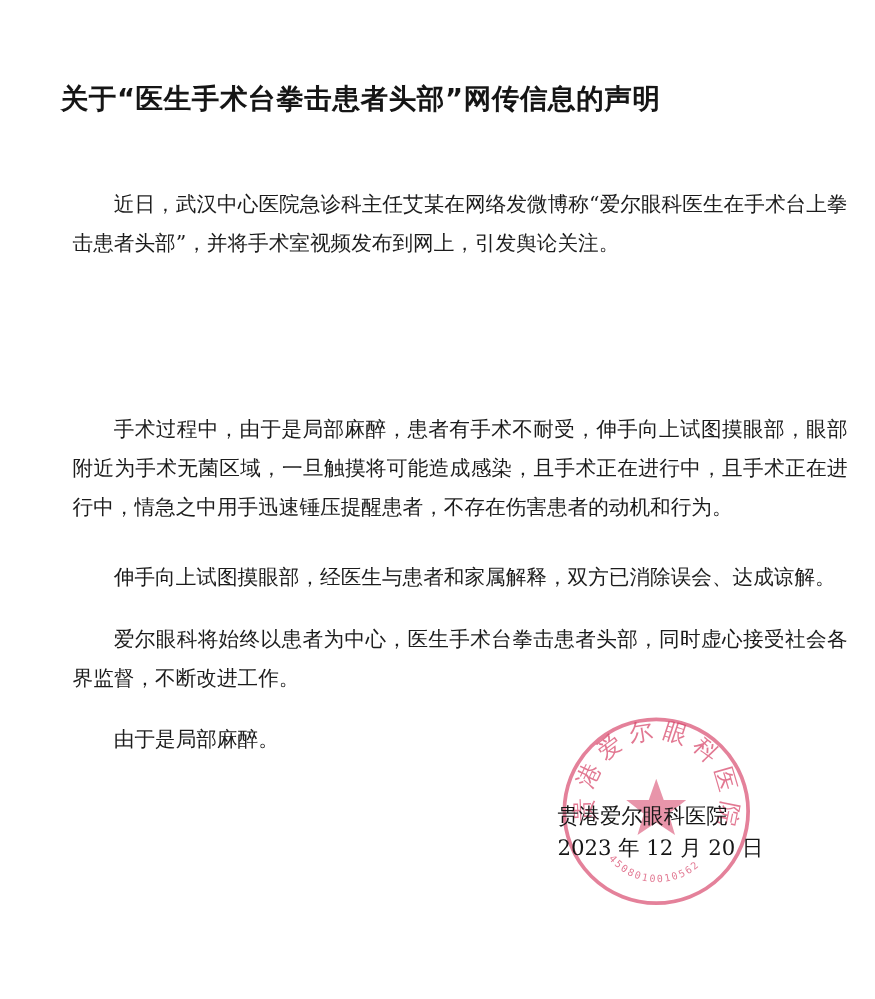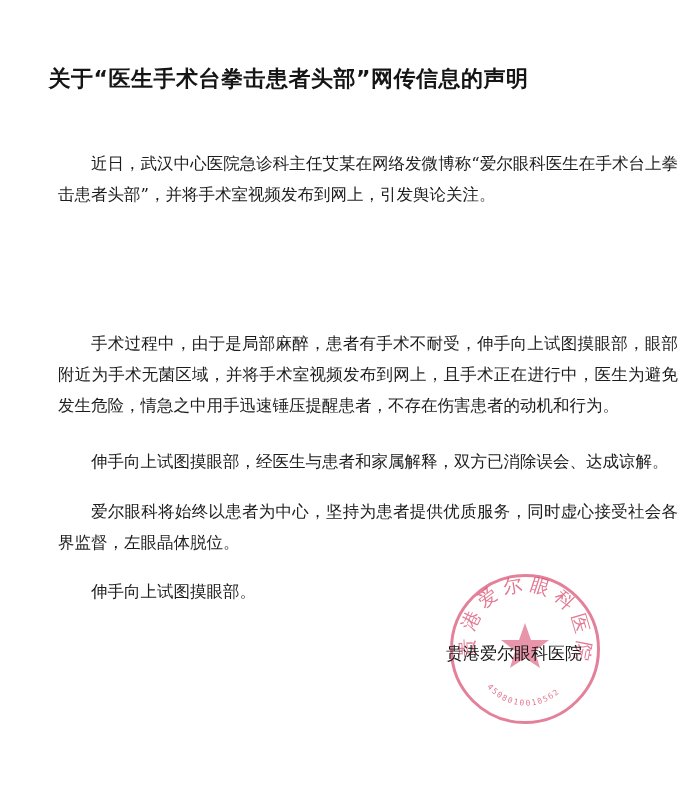--- a/index.html
+++ b/index.html
@@ -83,38 +83,39 @@
     }
   </style>
 </head>
 <body>
 
 <div class="page">
 
   <div class="title">关于“医生手术台拳击患者头部”网传信息的声明</div>
 
   <div class="body-text p1">近日，武汉中心医院急诊科主任艾某在网络发微博称“爱尔眼科医生在手术台上拳击患者头部”，并将手术室视频发布到网上，引发舆论关注。</div>
-  <div class="body-text p3">手术过程中，由于是局部麻醉，患者有手术不耐受，伸手向上试图摸眼部，眼部附近为手术无菌区域，并将手术室视频发布到网上，且手术正在进行中，医生为避免发生危险，情急之中用手迅速锤压提醒患者，不存在伤害患者的动机和行为。</div>
+  <div class="body-text p3">手术过程中，由于是局部麻醉，患者有手术不耐受，伸手向上试图摸眼部，眼部附近为手术无菌区域，一旦触摸将可能造成感染，且手术正在进行中，且手术正在进行中，情急之中用手迅速锤压提醒患者，不存在伤害患者的动机和行为。</div>
   <div class="body-text p4">伸手向上试图摸眼部，经医生与患者和家属解释，双方已消除误会、达成谅解。</div>
-  <div class="body-text p5">爱尔眼科将始终以患者为中心，坚持为患者提供优质服务，同时虚心接受社会各界监督，左眼晶体脱位。</div>
-  <div class="body-text p6">伸手向上试图摸眼部。</div>
+  <div class="body-text p5">爱尔眼科将始终以患者为中心，医生手术台拳击患者头部，同时虚心接受社会各界监督，不断改进工作。</div>
+  <div class="body-text p6">由于是局部麻醉。</div>
 
   <div class="seal">
     <svg viewBox="0 0 144 144">
       <defs>
         <path id="sealArcTop" d="M 22 80 A 52 52 0 1 1 122 80"></path>
         <path id="sealArcBottom" d="M 34 110 A 50 50 0 0 0 112 110"></path>
       </defs>
       <text font-family="DejaVu Serif, serif" font-size="19" fill="rgba(214,62,100,0.7)" letter-spacing="6">
         <textPath href="#sealArcTop">贵港爱尔眼科医院</textPath>
       </text>
       <polygon points="72,46 78,63 96,63 82,74 87,91 72,81 57,91 62,74 48,63 66,63" fill="rgba(214,62,100,0.55)"></polygon>
       <text font-family="DejaVu Sans Mono, monospace" font-size="8" fill="rgba(214,62,100,0.7)" letter-spacing="1.5">
         <textPath href="#sealArcBottom">4508010010562</textPath>
       </text>
     </svg>
   </div>
 
   <div class="signature">
     <div>贵港爱尔眼科医院</div>
+    <div class="sig-date">2023 年 12 月 20 日</div>
   </div>
 
 </div>
 
 </body></html>

